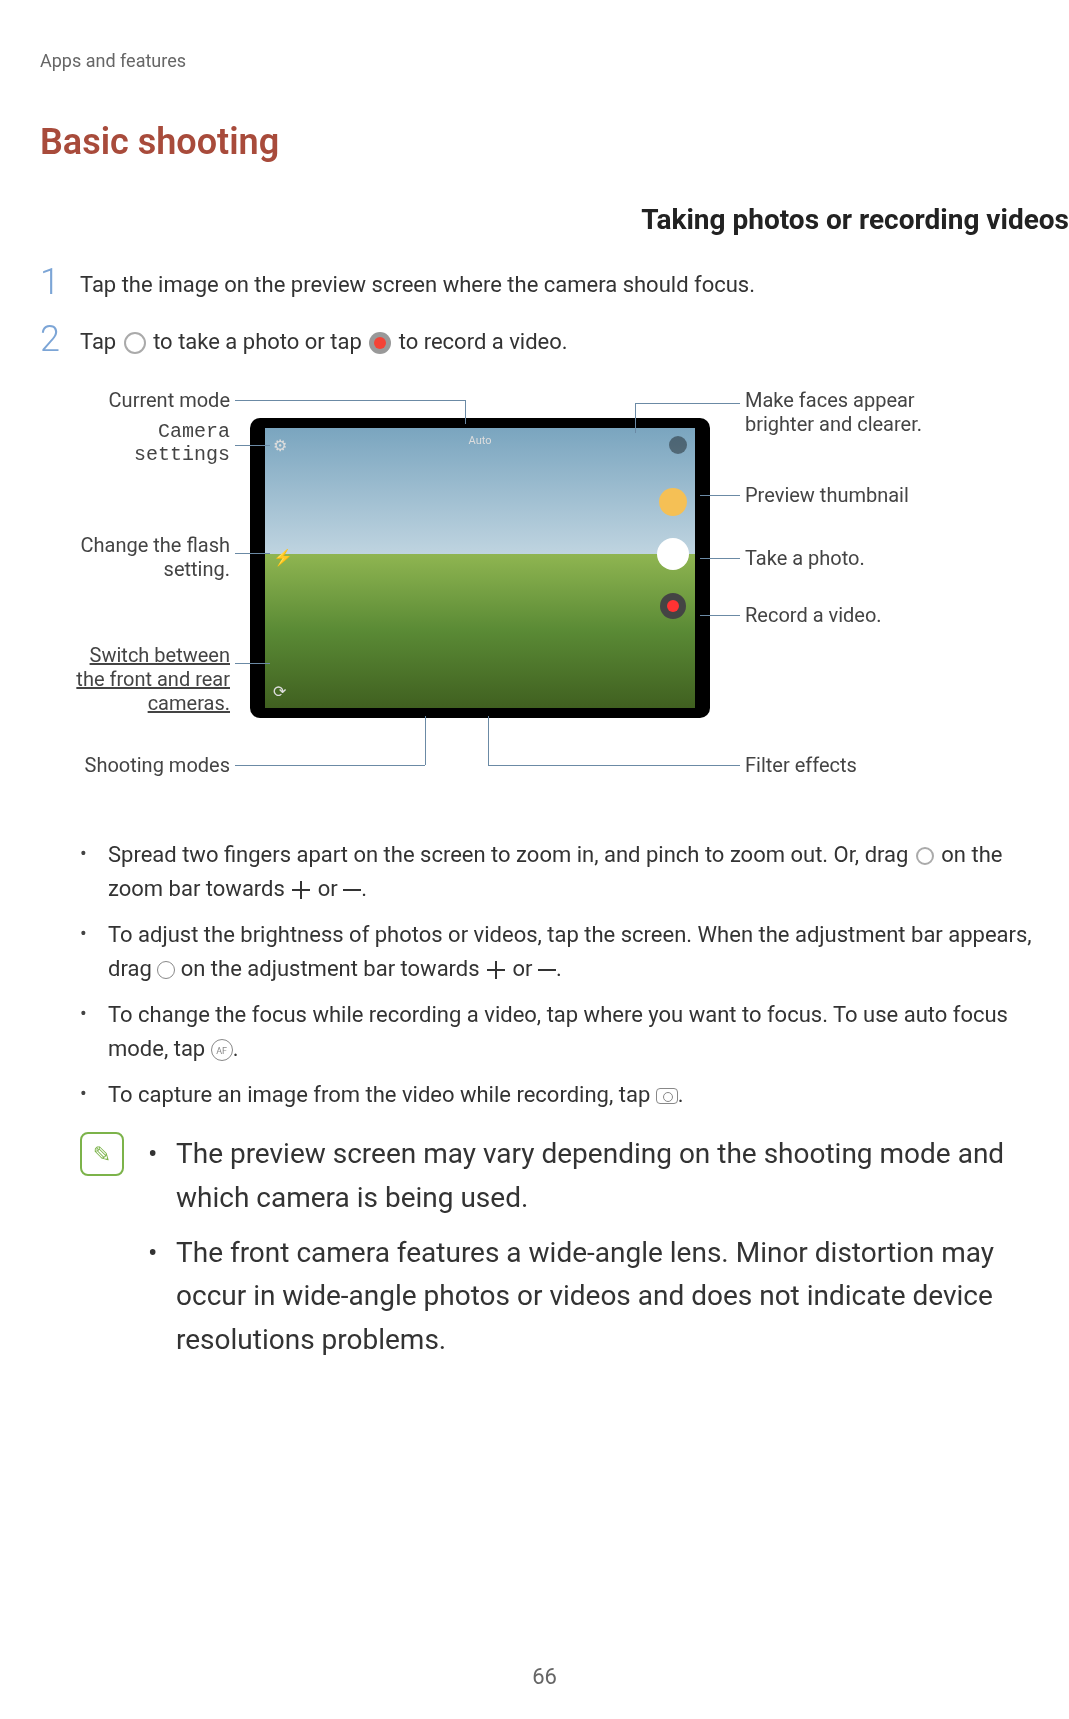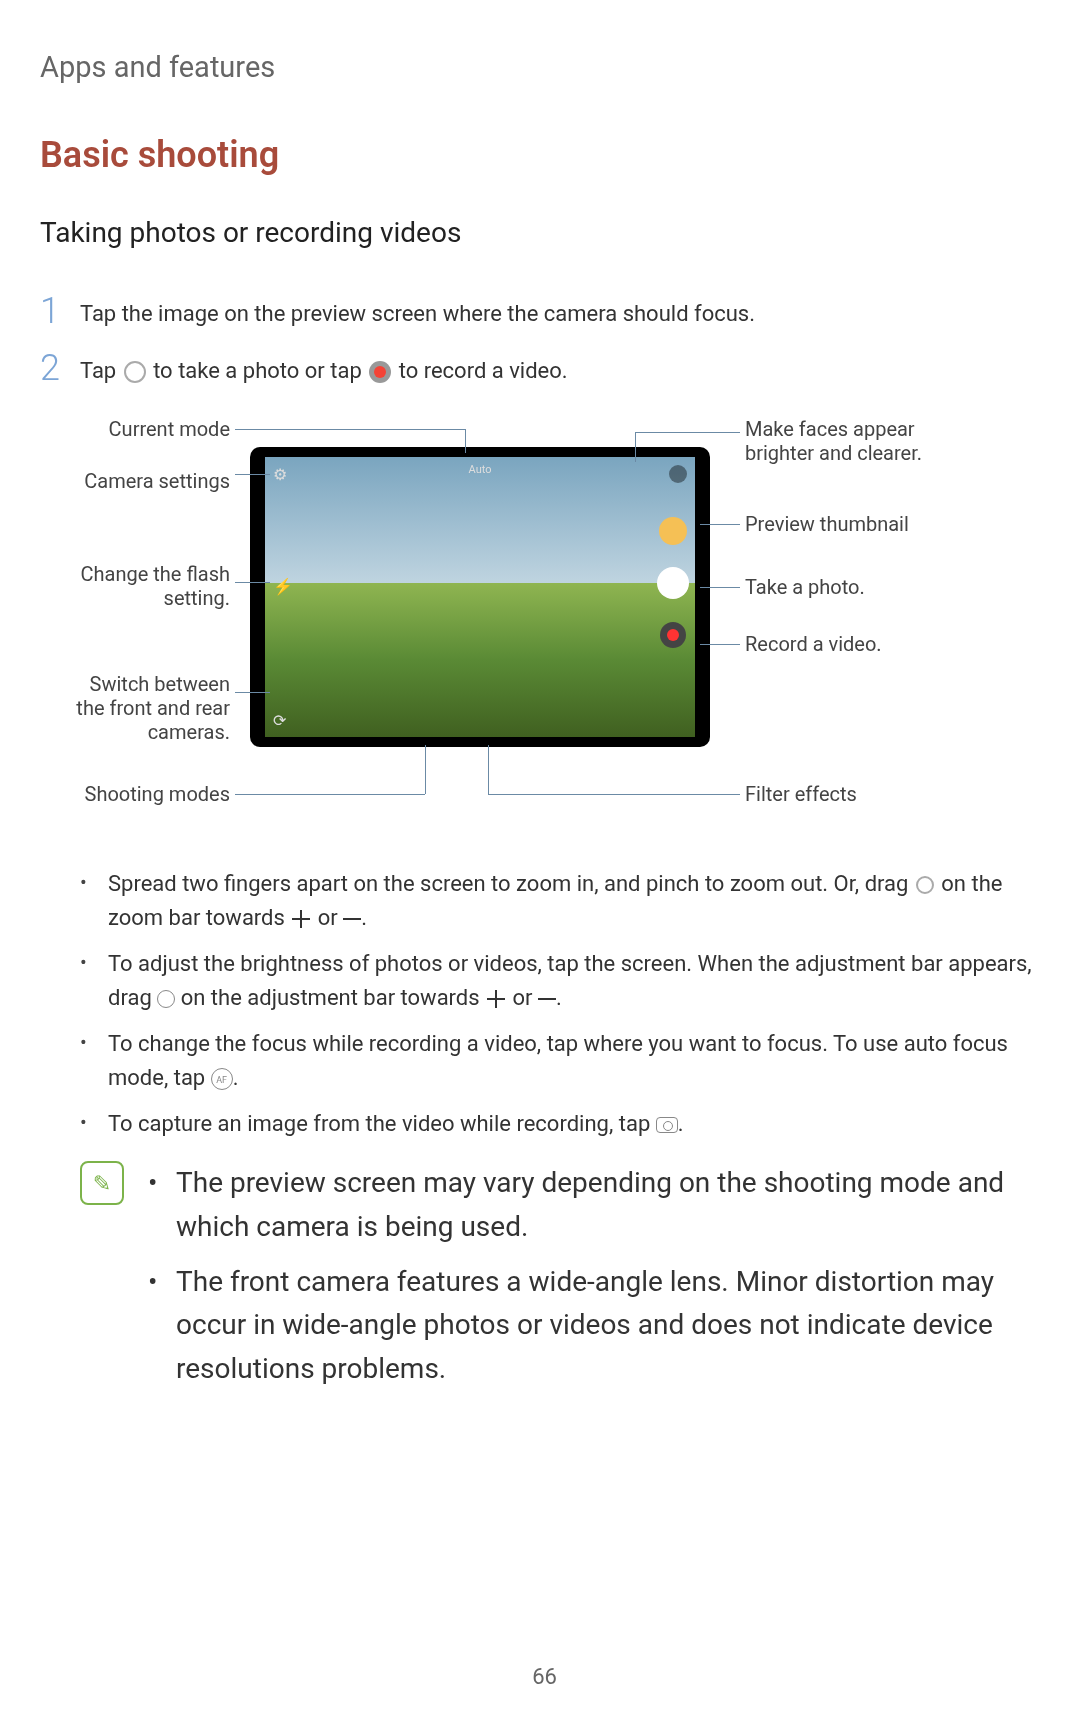--- a/index.html
+++ b/index.html
@@ -6,35 +6,36 @@
 body {
   font-family: -apple-system, "Segoe UI", Roboto, Helvetica, Arial, sans-serif;
   width: 1069px;
   height: 1719px;
   background: #fff;
   color: #333;
   position: relative;
   padding: 50px 0 0 40px;
 }
 .header {
-  font-size: 29px;
+  font-size: 18px;
   color: #666;
   margin-bottom: 50px;
 }
 .section-title {
   font-size: 36px;
   color: #a84b3b;
   font-weight: 600;
   margin-bottom: 40px;
 }
 .subsection-title {
   font-size: 28px;
-  font-weight: 400;
+  font-weight: 700;
   color: #222;
-  margin-bottom: 44px;
+  margin-bottom: 28px;
+  text-align: right;
 }
 .step {
   display: flex;
   align-items: flex-start;
   margin-bottom: 20px;
   font-size: 22px;
   color: #333;
 }
 .step-num {
   font-size: 36px;
@@ -245,27 +246,27 @@
       <div class="p-thumb"></div>
       <div class="p-shutter"></div>
       <div class="p-record"></div>
     </div>
   </div>
 
   <div class="callout left" style="left:0; top:0; width:170px;text-align:right;">Current mode</div>
   <div class="line-h" style="left:175px; top:12px; width:230px;"></div>
   <div class="line-v" style="left:405px; top:12px; height:24px;"></div>
 
-  <div class="callout left" style="left:0; top:52px; width:170px;">Camera settings</div>
+  <div class="callout left" style="left:0; top:32px; width:170px;font-family:Liberation Mono, monospace;">Camera settings</div>
   <div class="line-h" style="left:175px; top:57px; width:35px;"></div>
 
   <div class="callout left" style="left:0; top:145px; width:170px;">Change the flash setting.</div>
   <div class="line-h" style="left:175px; top:165px; width:35px;"></div>
 
-  <div class="callout left" style="left:0; top:255px; width:170px;">Switch between the front and rear cameras.</div>
+  <div class="callout left" style="left:0; top:255px; width:170px;text-decoration:underline;">Switch between the front and rear cameras.</div>
   <div class="line-h" style="left:175px; top:275px; width:35px;"></div>
 
   <div class="callout left" style="left:0; top:365px; width:170px;">Shooting modes</div>
   <div class="line-h" style="left:175px; top:377px; width:190px;"></div>
   <div class="line-v" style="left:365px; top:328px; height:49px;"></div>
 
   <div class="callout" style="left:685px; top:0; width:200px;">Make faces appear brighter and clearer.</div>
   <div class="line-h" style="left:575px; top:15px; width:105px;"></div>
   <div class="line-v" style="left:575px; top:15px; height:30px;"></div>
 

